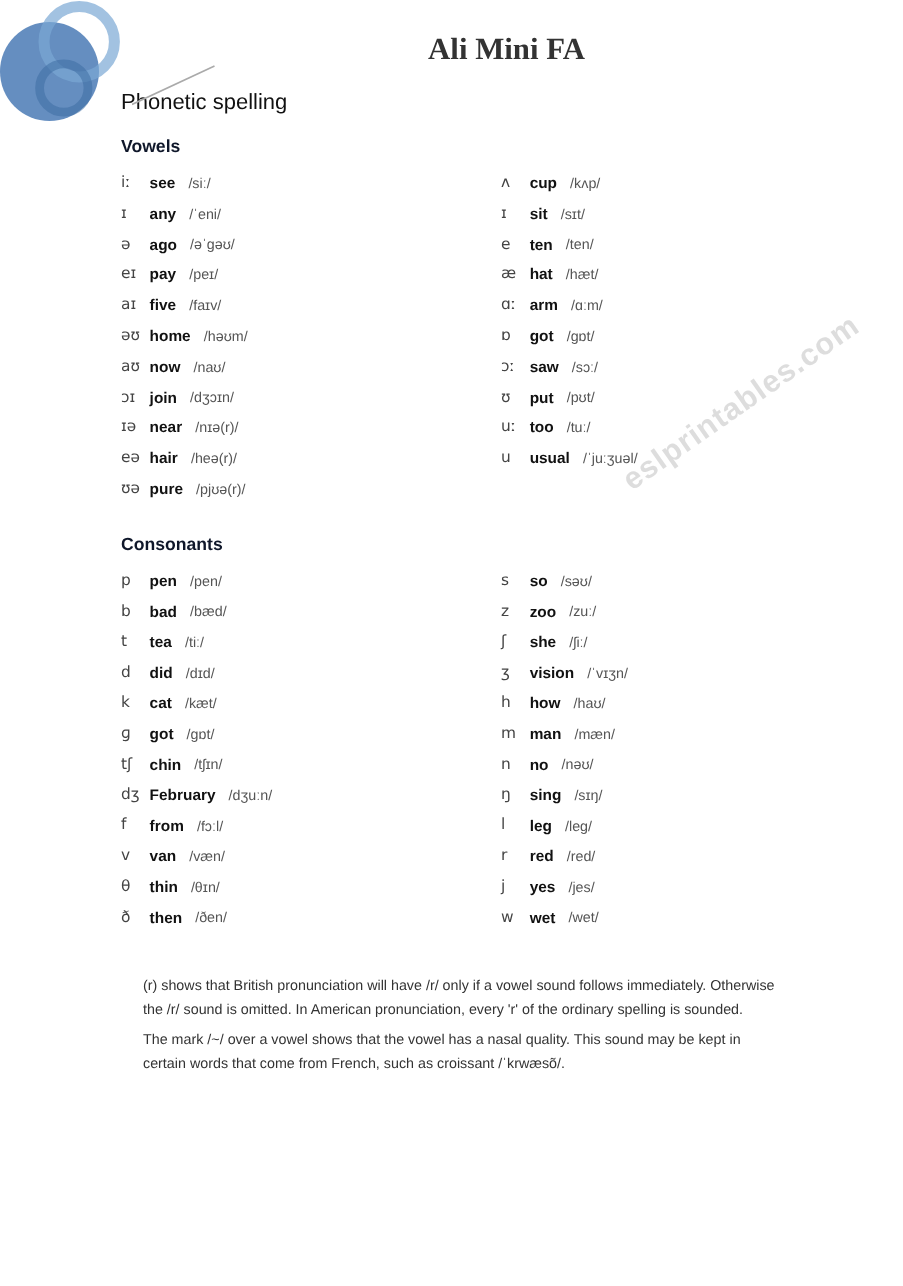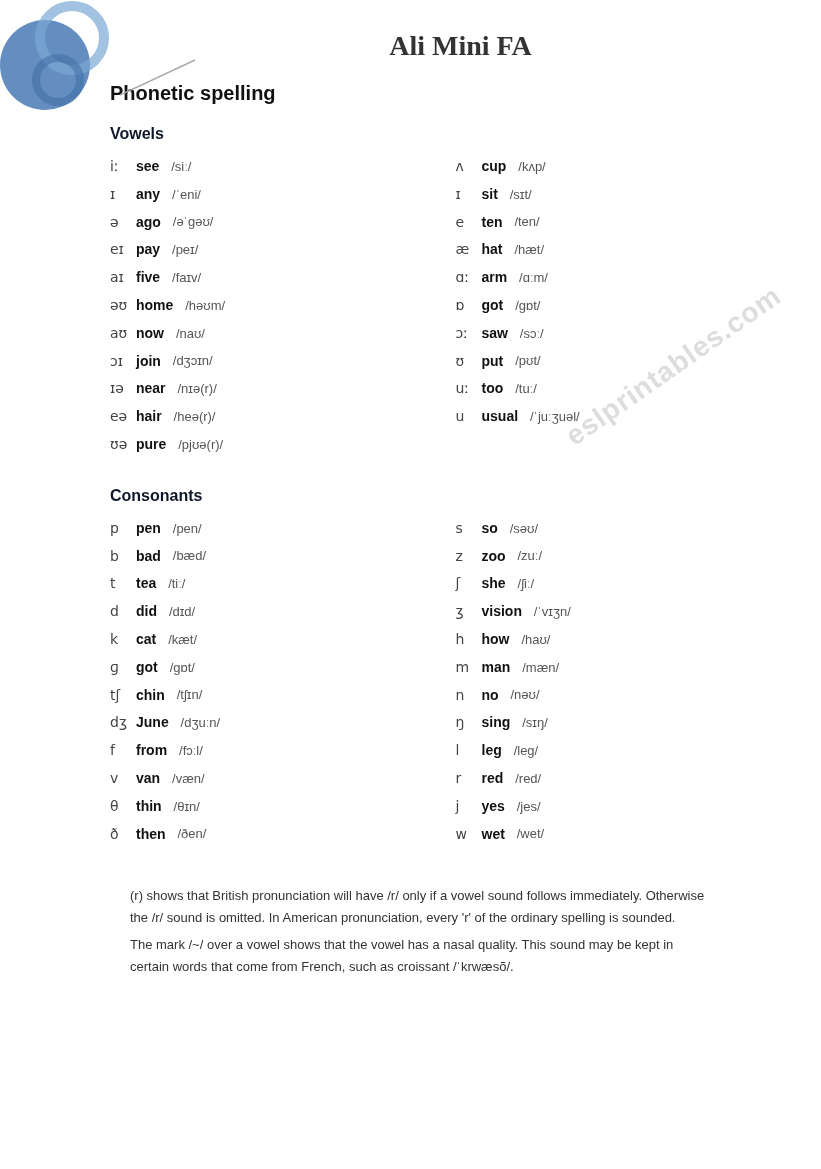--- a/index.html
+++ b/index.html
@@ -32,21 +32,21 @@
       margin-left: 100px;
       font-weight: bold;
     }
 
     .main-content {
       padding: 10px 60px 40px 110px;
     }
 
     h1.page-title {
       font-size: 20px;
-      font-weight: bold;
+      font-weight: normal;
       margin-bottom: 20px;
       color: #111;
     }
 
     h2.section-title {
       font-size: 16px;
       font-weight: bold;
       margin-bottom: 12px;
       color: #0f172a;
     }
@@ -186,21 +186,21 @@
         <div class="phonetic-row"><span class="ph-symbol">t</span><span class="ph-word">tea</span>&nbsp;<span class="ph-trans">/tiː/</span></div>
         <div class="phonetic-row"><span class="ph-symbol">ʃ</span><span class="ph-word">she</span>&nbsp;<span class="ph-trans">/ʃiː/</span></div>
         <div class="phonetic-row"><span class="ph-symbol">d</span><span class="ph-word">did</span>&nbsp;<span class="ph-trans">/dɪd/</span></div>
         <div class="phonetic-row"><span class="ph-symbol">ʒ</span><span class="ph-word">vision</span>&nbsp;<span class="ph-trans">/ˈvɪʒn/</span></div>
         <div class="phonetic-row"><span class="ph-symbol">k</span><span class="ph-word">cat</span>&nbsp;<span class="ph-trans">/kæt/</span></div>
         <div class="phonetic-row"><span class="ph-symbol">h</span><span class="ph-word">how</span>&nbsp;<span class="ph-trans">/haʊ/</span></div>
         <div class="phonetic-row"><span class="ph-symbol">ɡ</span><span class="ph-word">got</span>&nbsp;<span class="ph-trans">/ɡɒt/</span></div>
         <div class="phonetic-row"><span class="ph-symbol">m</span><span class="ph-word">man</span>&nbsp;<span class="ph-trans">/mæn/</span></div>
         <div class="phonetic-row"><span class="ph-symbol">tʃ</span><span class="ph-word">chin</span>&nbsp;<span class="ph-trans">/tʃɪn/</span></div>
         <div class="phonetic-row"><span class="ph-symbol">n</span><span class="ph-word">no</span>&nbsp;<span class="ph-trans">/nəʊ/</span></div>
-        <div class="phonetic-row"><span class="ph-symbol">dʒ</span><span class="ph-word">June</span>&nbsp;<span class="ph-trans">/dʒuːn/</span></div>
+        <div class="phonetic-row"><span class="ph-symbol">dʒ</span><span class="ph-word">February</span>&nbsp;<span class="ph-trans">/dʒuːn/</span></div>
         <div class="phonetic-row"><span class="ph-symbol">ŋ</span><span class="ph-word">sing</span>&nbsp;<span class="ph-trans">/sɪŋ/</span></div>
         <div class="phonetic-row"><span class="ph-symbol">f</span><span class="ph-word">from</span>&nbsp;<span class="ph-trans">/fɔːl/</span></div>
         <div class="phonetic-row"><span class="ph-symbol">l</span><span class="ph-word">leg</span>&nbsp;<span class="ph-trans">/leɡ/</span></div>
         <div class="phonetic-row"><span class="ph-symbol">v</span><span class="ph-word">van</span>&nbsp;<span class="ph-trans">/væn/</span></div>
         <div class="phonetic-row"><span class="ph-symbol">r</span><span class="ph-word">red</span>&nbsp;<span class="ph-trans">/red/</span></div>
         <div class="phonetic-row"><span class="ph-symbol">θ</span><span class="ph-word">thin</span>&nbsp;<span class="ph-trans">/θɪn/</span></div>
         <div class="phonetic-row"><span class="ph-symbol">j</span><span class="ph-word">yes</span>&nbsp;<span class="ph-trans">/jes/</span></div>
         <div class="phonetic-row"><span class="ph-symbol">ð</span><span class="ph-word">then</span>&nbsp;<span class="ph-trans">/ðen/</span></div>
         <div class="phonetic-row"><span class="ph-symbol">w</span><span class="ph-word">wet</span>&nbsp;<span class="ph-trans">/wet/</span></div>
       </div>

